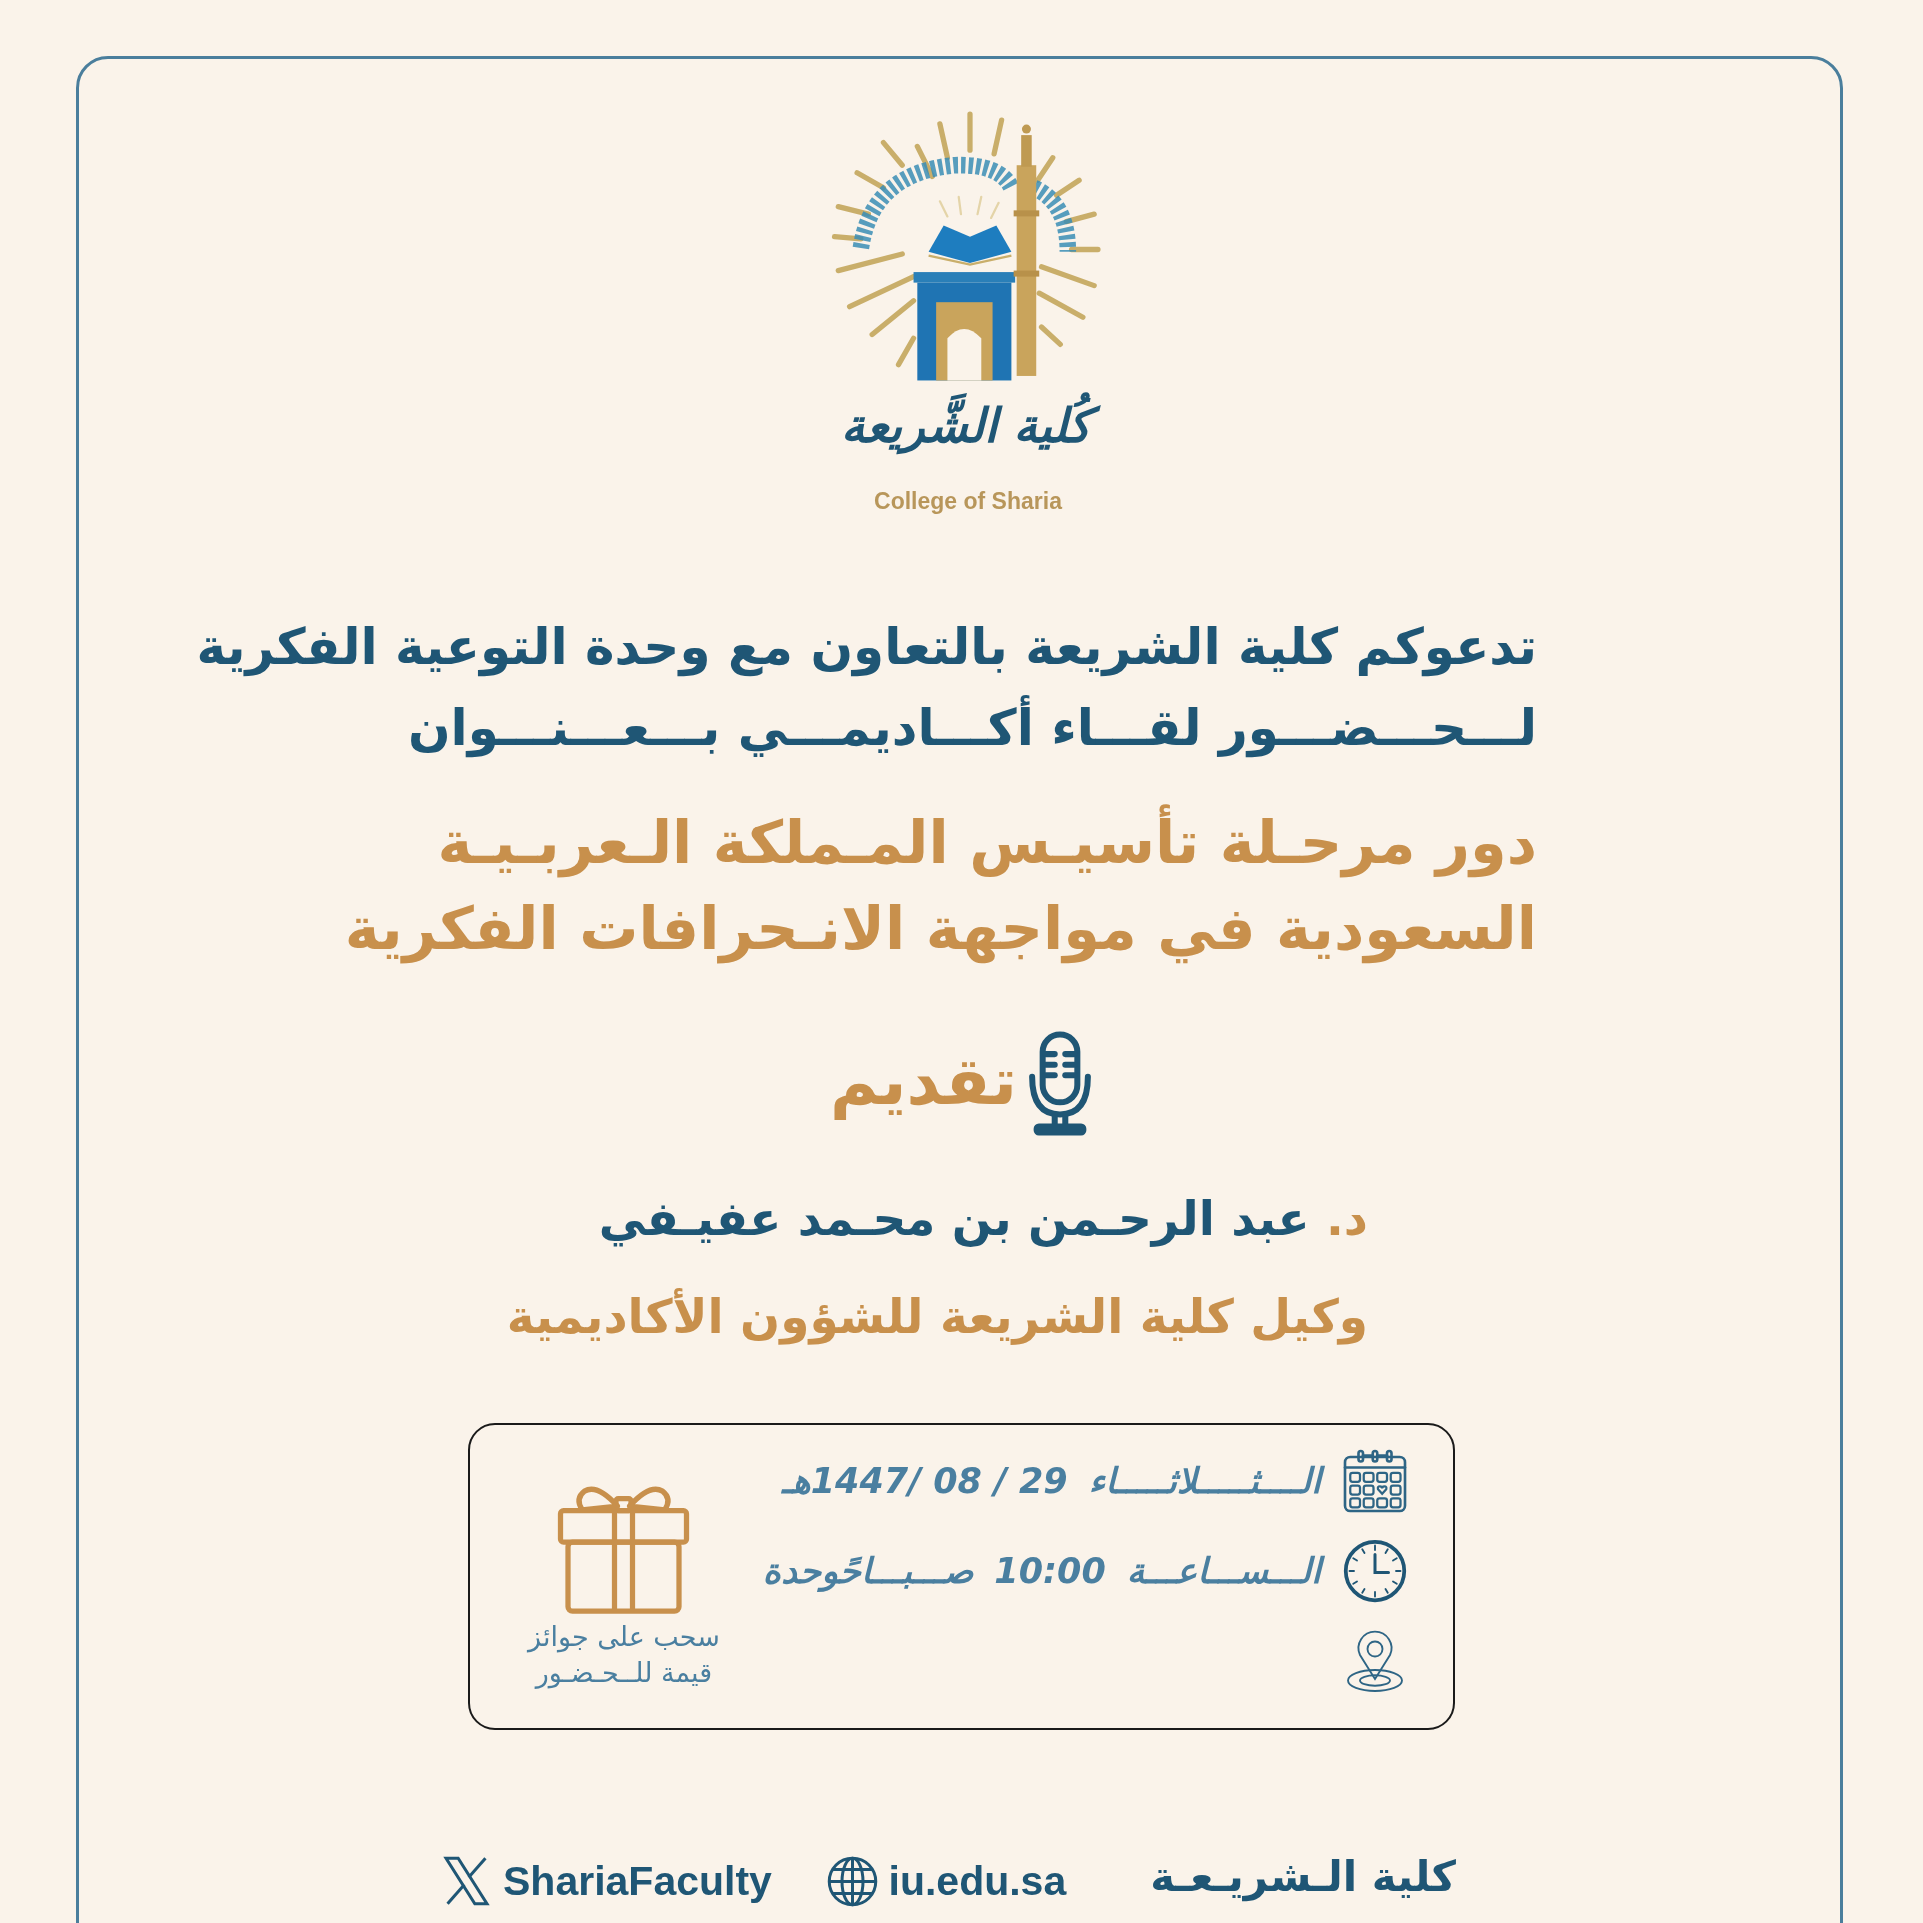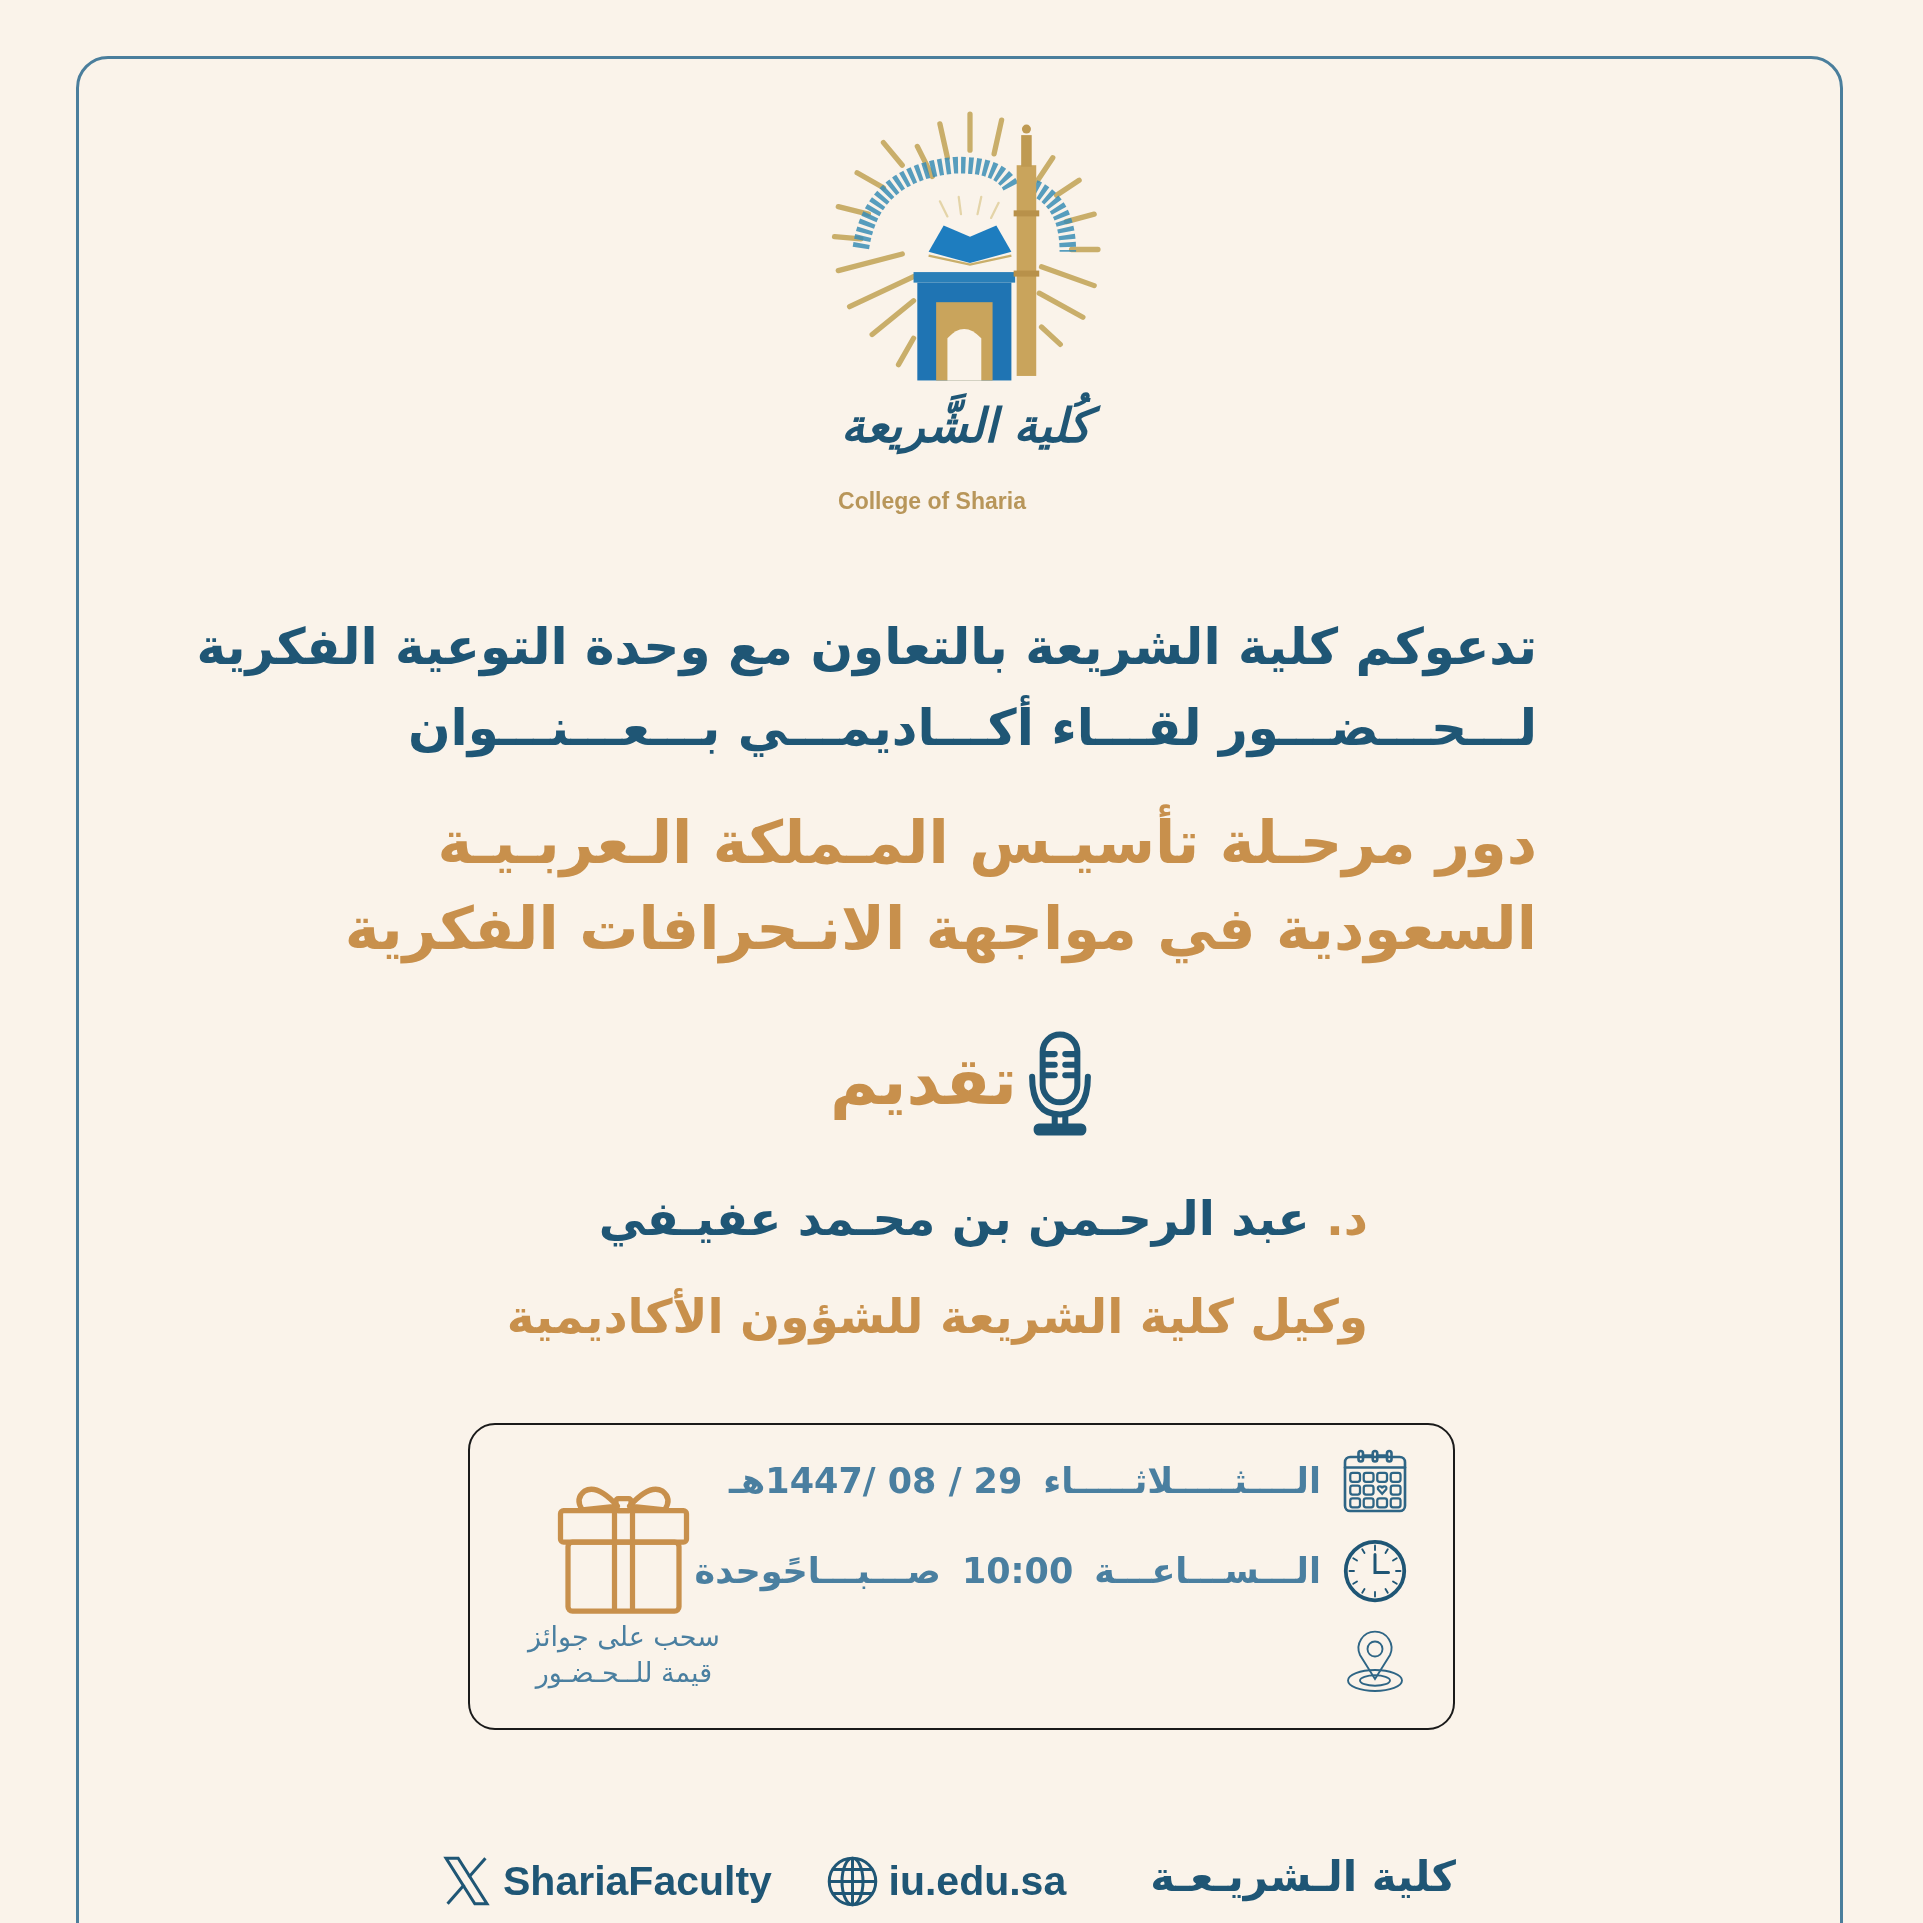--- a/index.html
+++ b/index.html
@@ -12,42 +12,42 @@
     position: absolute; left: 76px; top: 56px; width: 1767px; height: 1954px;
     border: 3.8px solid #4A7E9C; border-radius: 32px; box-sizing: border-box;
   }
   .abs { position: absolute; }
   .ar { direction: rtl; unicode-bidi: isolate; white-space: nowrap; }
 
   
   .emblem { left: 827px; top: 105px; width: 286px; height: 286px; }
   .wordmark-ar { left: 827px; top: 398px; width: 278px; text-align: center;
     color: #1F5675; font-family: "DejaVu Serif", serif; font-size: 47px; font-weight: bold; font-style: italic; }
-  .wordmark-en { left: 793px; top: 488px; width: 278px; text-align: center;
+  .wordmark-en { left: 829px; top: 488px; width: 278px; text-align: center;
     color: #B8965A; font-family: "Liberation Sans", sans-serif; font-size: 23px; font-weight: bold; }
 
   
   .line { right: 387px; text-align: right; font-weight: bold; }
   .invite1 { top: 618px; font-size: 50px; color: #1F5675; }
   .invite2 { top: 699px; font-size: 50px; color: #1F5675; letter-spacing: 1.5px; margin-left: 46px; }
   .title1 { top: 808px; font-size: 59px; color: #C8904C; margin-left: 35px; }
   .title2 { top: 894px; font-size: 59px; color: #C8904C; }
 
   
   .present-label { left: 830px; top: 1043px; font-size: 66px; color: #C8904C; font-weight: bold; }
   .mic { left: 1026px; top: 1030px; width: 68px; height: 107px; }
   .speaker { right: 556px; top: 1191px; font-size: 47px; font-weight: bold; color: #1F5675; }
   .speaker .dr { color: #C8904C; }
   .role { right: 556px; top: 1289px; font-size: 47px; font-weight: bold; color: #C8904C; }
 
   
   .infobox { left: 468px; top: 1423px; width: 987px; height: 307px;
     border: 2.3px solid #1a1a1a; border-radius: 27px; box-sizing: border-box; }
   .info-row { position: absolute; right: 45px; display: flex; flex-direction: row-reverse; align-items: center; gap: 21px; }
-  .info-row .txt { font-size: 35px; color: #4A7FA0; font-weight: bold; direction: rtl; white-space: nowrap; }
+  .info-row .txt { font-size: 35px; color: #4A7FA0; font-weight: bold; direction: rtl; white-space: nowrap; font-style: italic; }
   .row-date { top: 22.5px; }
   .row-time { top: 113px; }
   .row-place { top: 203px; }
   .info-icon { width: 66px; height: 66px; }
   .gift { position: absolute; left: 86px; top: 51px; width: 135px; height: 139px; }
   .gift-text { position: absolute; left: 30px; top: 194px; width: 248px; text-align: center;
     font-size: 27px; line-height: 36px; color: #4A7FA0; direction: rtl; }
   .f-x { left: 443px; top: 1856px; display: flex; align-items: center; gap: 13px; }
   .f-web { left: 827px; top: 1856px; display: flex; align-items: center; gap: 10.5px; }
   .f-text { font-family: "Liberation Sans", sans-serif; font-size: 41px; color: #1F5675; font-weight: bold; }

